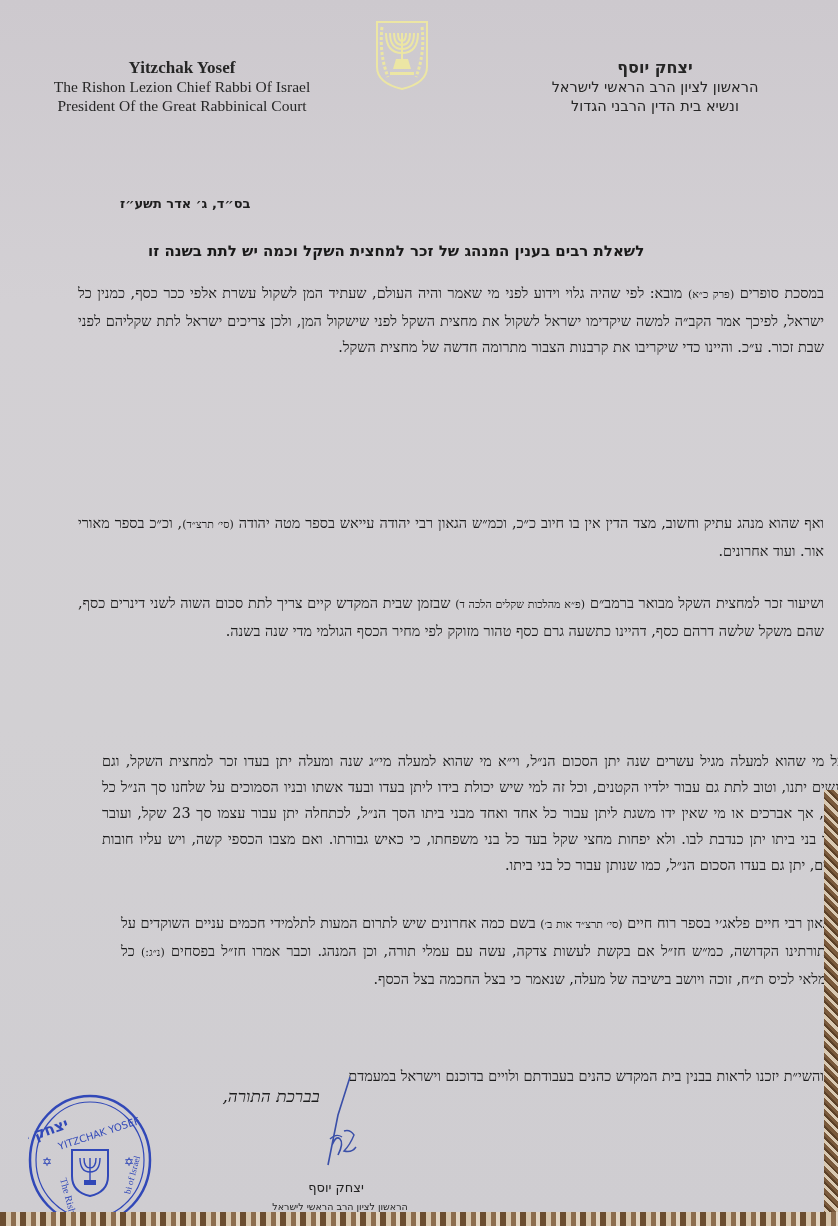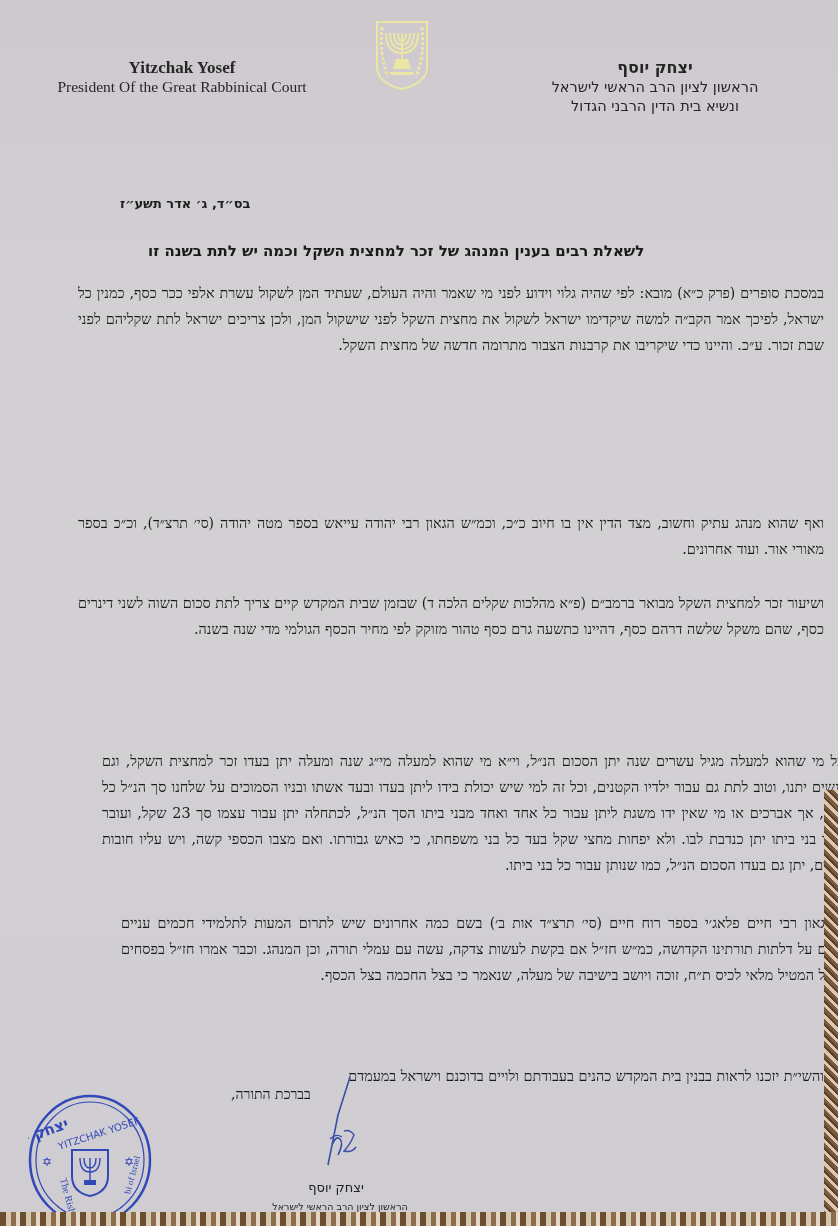--- a/index.html
+++ b/index.html
@@ -50,35 +50,35 @@
     .heading {
       position: absolute; left: 148px; top: 242px; width: 680px;
       direction: rtl; text-align: left;
       font-family: "DejaVu Sans", sans-serif; font-weight: bold; font-size: 15px; color: #1a1a1a;
     }
     .body-text {
       position: absolute; left: 78px; width: 746px;
       direction: rtl; text-align: justify; text-align-last: right;
       font-family: "DejaVu Serif", serif; font-size: 14.4px; line-height: 26px; color: #1c1c1c;
     }
-    .body-text .src { font-size: 14px; }
+    .body-text .src { font-size: 11px; }
     .body-text.center { text-align: center; text-align-last: center; }
     .p1 { top: 280px; }
     .p2 { top: 408px; }
     .p3 { top: 510px; }
     .p4 { top: 590px; }
     .p5 { top: 681px; }
     .p6 { top: 748px; margin-left: 24px; }
     .p7 { top: 910px; margin-left: 43px; }
     .p8 { top: 1063px; }
     .bold { font-weight: bold; }
     .closing {
       position: absolute; left: 148px; top: 1086px; width: 246px;
       direction: rtl; text-align: center;
-      font-family: "DejaVu Serif", serif; font-size: 14px; color: #1c1c1c;
+      font-family: "DejaVu Serif", serif; font-size: 17px; color: #1c1c1c; font-style: italic;
     }
     .sig-name {
       position: absolute; left: 276px; top: 1180px; width: 120px;
       direction: rtl; text-align: center; font-family: "DejaVu Sans", sans-serif;
       font-size: 13px; color: #222;
     }
     .sig-title {
       position: absolute; left: 240px; top: 1201px; width: 200px;
       direction: rtl; text-align: center; font-family: "DejaVu Sans", sans-serif;
       font-size: 9.5px; color: #222;
@@ -86,20 +86,21 @@
     .signature { position: absolute; left: 300px; top: 1075px; width: 70px; height: 100px; }
     .stamp { position: absolute; left: 28px; top: 1068px; width: 124px; height: 150px; }
   </style>
 </head>
 <body>
 
 <div class="paper">
 
   <div class="lh-en">
     <div class="name">Yitzchak Yosef</div>
+    <div class="line">The Rishon Lezion Chief Rabbi Of Israel</div>
     <div class="line">President Of the Great Rabbinical Court</div>
   </div>
 
   <svg class="emblem" viewBox="0 0 56 72">
     <path d="M3 3 H53 V48 Q53 64 28 70 Q3 64 3 48 Z" fill="none" stroke="#ece6a4" stroke-width="2"></path>
     <path d="M8 8 Q5 35 14 58" fill="none" stroke="#ece6a4" stroke-width="3" stroke-dasharray="3 2"></path>
     <path d="M48 8 Q51 35 42 58" fill="none" stroke="#ece6a4" stroke-width="3" stroke-dasharray="3 2"></path>
     <g fill="none" stroke="#ece6a4" stroke-width="2">
       <path d="M28 14 V40"></path>
       <path d="M16 14 Q16 30 28 30 Q40 30 40 14"></path>

